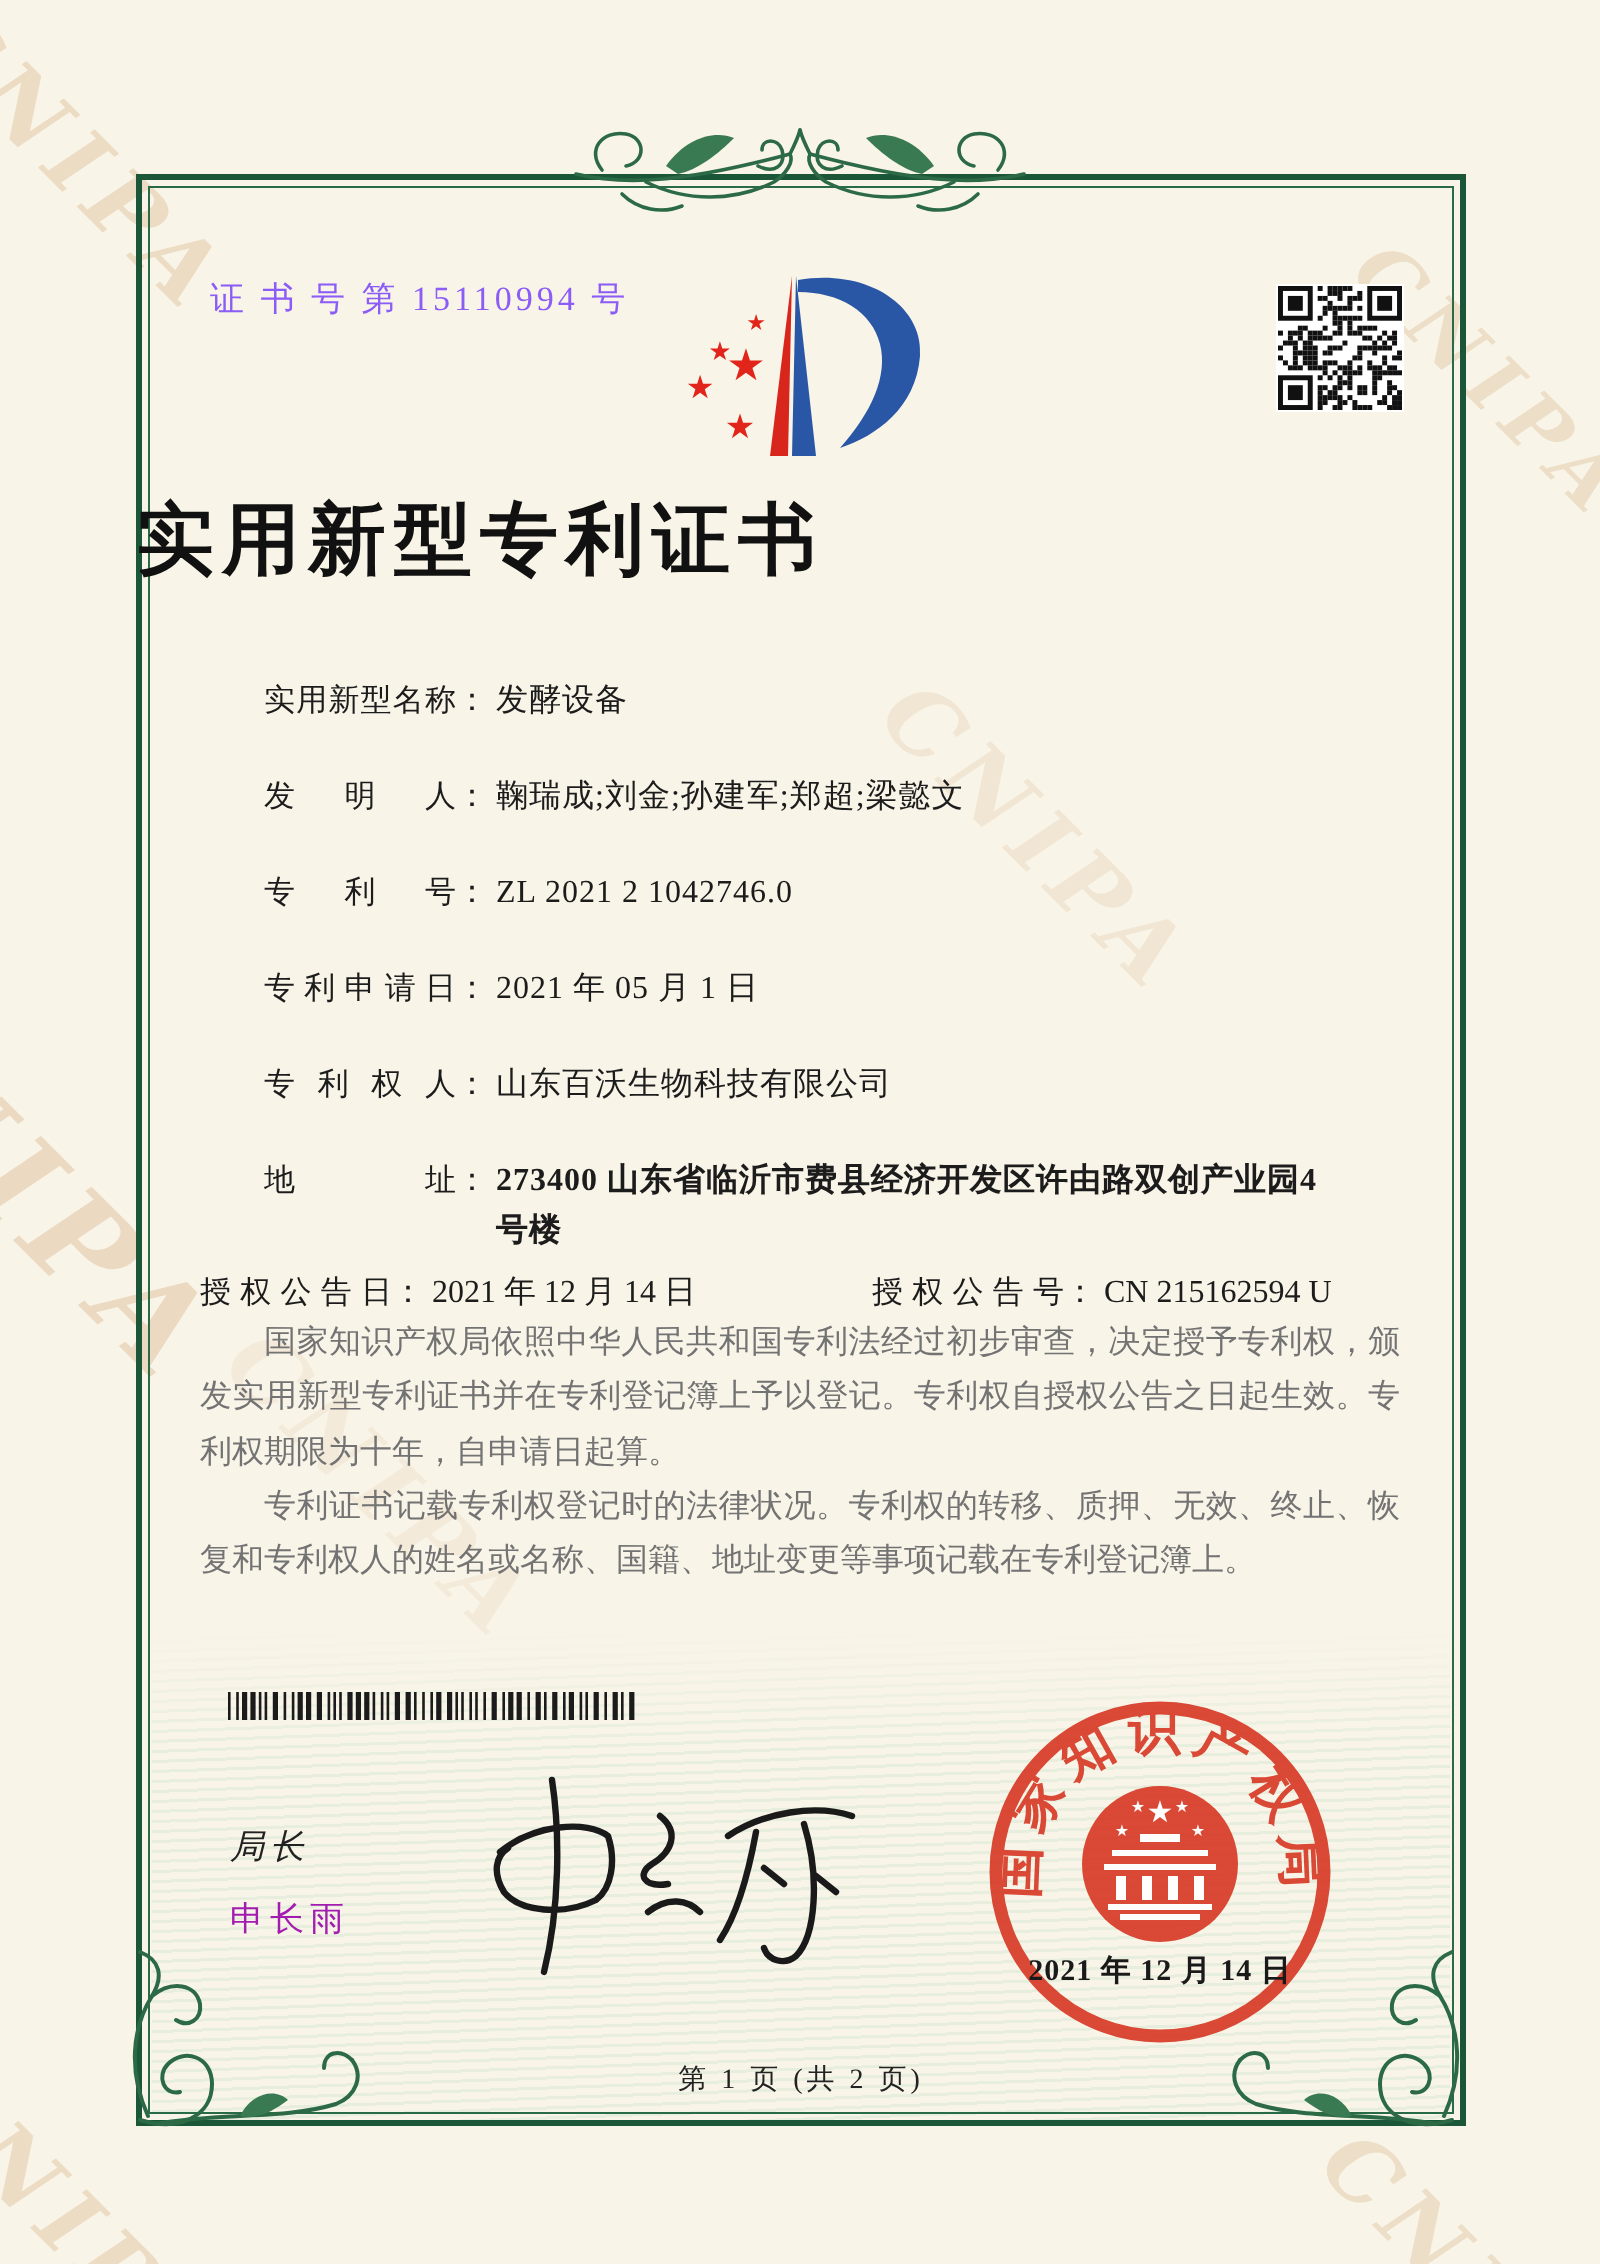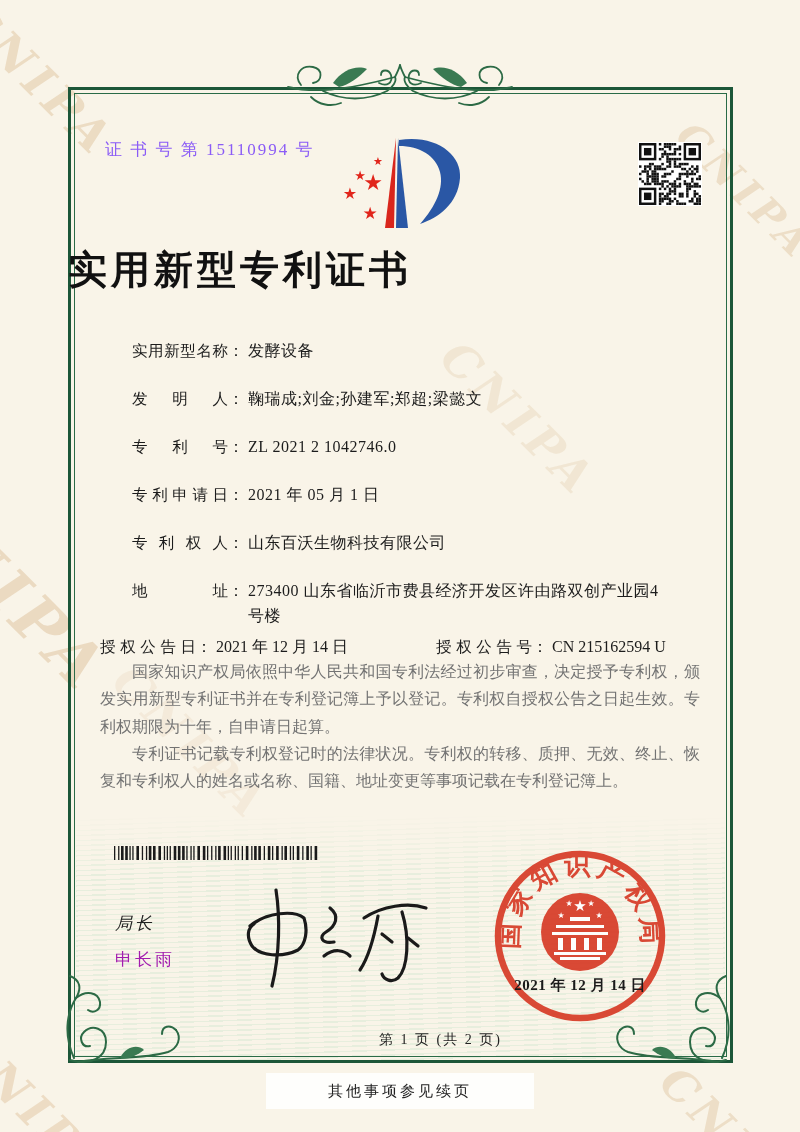--- a/index.html
+++ b/index.html
@@ -38,21 +38,21 @@
   .title{position:absolute;left:68px;top:243px;width:665px;text-align:left;
          font-size:39px;font-weight:bold;color:#111;letter-spacing:4px;}
 
   
   .fields{position:absolute;left:100px;top:338px;width:566px;color:#1c1c1c;}
   .field-row{display:flex;font-size:16px;line-height:26px;margin-bottom:22px;margin-left:32px;}
   .field-label{width:96px;flex:none;font-size:15.5px;text-align:justify;text-align-last:justify;text-justify:inter-character;}
   .field-colon{flex:none;width:20px;}
   .field-value{flex:1;letter-spacing:.5px;}
   .field-row.address{line-height:25px;margin-bottom:6px;}
-  .field-row.address .field-value{max-width:452px;}
+  .field-row.address .field-value{max-width:452px;font-weight:bold;}
   .grant-row{display:flex;font-size:16px;line-height:26px;}
   .grant-pair{display:flex;}
   .grant-pair .gvalue{width:178px;}
   .grant-pair2{margin-left:42px;}
 
   
   .paras{position:absolute;left:100px;top:658px;width:600px;font-size:16px;
          line-height:27.3px;color:#737373;text-align:justify;}
   .paras p{margin:0;text-indent:2em;}
 
@@ -60,21 +60,21 @@
   .barcode{position:absolute;left:114px;top:846px;width:206px;height:14px;}
   .sig-title{position:absolute;left:115px;top:912px;font-size:17px;letter-spacing:3px;
              font-family:"Liberation Sans","DejaVu Sans",sans-serif;color:#222;font-style:italic;}
   .sig-name{position:absolute;left:115px;top:948px;font-size:17px;letter-spacing:3px;
             font-family:"Liberation Sans","DejaVu Sans",sans-serif;color:#a21caf;}
   .sig-script{position:absolute;left:212px;top:882px;}
   .seal{position:absolute;left:492px;top:848px;opacity:.95;}
   .seal-date{position:absolute;left:496px;top:976px;width:168px;text-align:center;
              font-size:15px;font-weight:600;color:#1a1a1a;letter-spacing:.5px;}
   .page-info{position:absolute;left:68px;top:1031px;width:665px;text-align:center;
-             font-size:14px;color:#222;letter-spacing:2px;padding-left:40px;}
+             font-size:14px;color:#222;letter-spacing:2px;}
   .note{position:absolute;left:266px;top:1073px;width:268px;height:36px;line-height:36px;
         background:rgba(255,255,255,.85);text-align:center;font-size:15px;color:#222;letter-spacing:3px;}
 </style>
 </head>
 <body>
 
 <div class="page">
 
   <div class="wm wm1">CNIPA</div>
   <div class="wm wm2">CNIPA</div>
@@ -508,15 +508,14 @@
         <rect x="92" y="90" width="5" height="12"></rect>
         <rect x="105" y="90" width="5" height="12"></rect>
         <rect x="62" y="104" width="52" height="3"></rect>
         <rect x="68" y="109" width="40" height="3"></rect>
       </g>
     </g>
   </svg>
   <div class="seal-date">2021 年 12 月 14 日</div>
 
   <div class="page-info">第 1 页 (共 2 页)</div>
-  <div class="note">其他事项参见续页</div>
 
 </div>
 
 </body></html>

